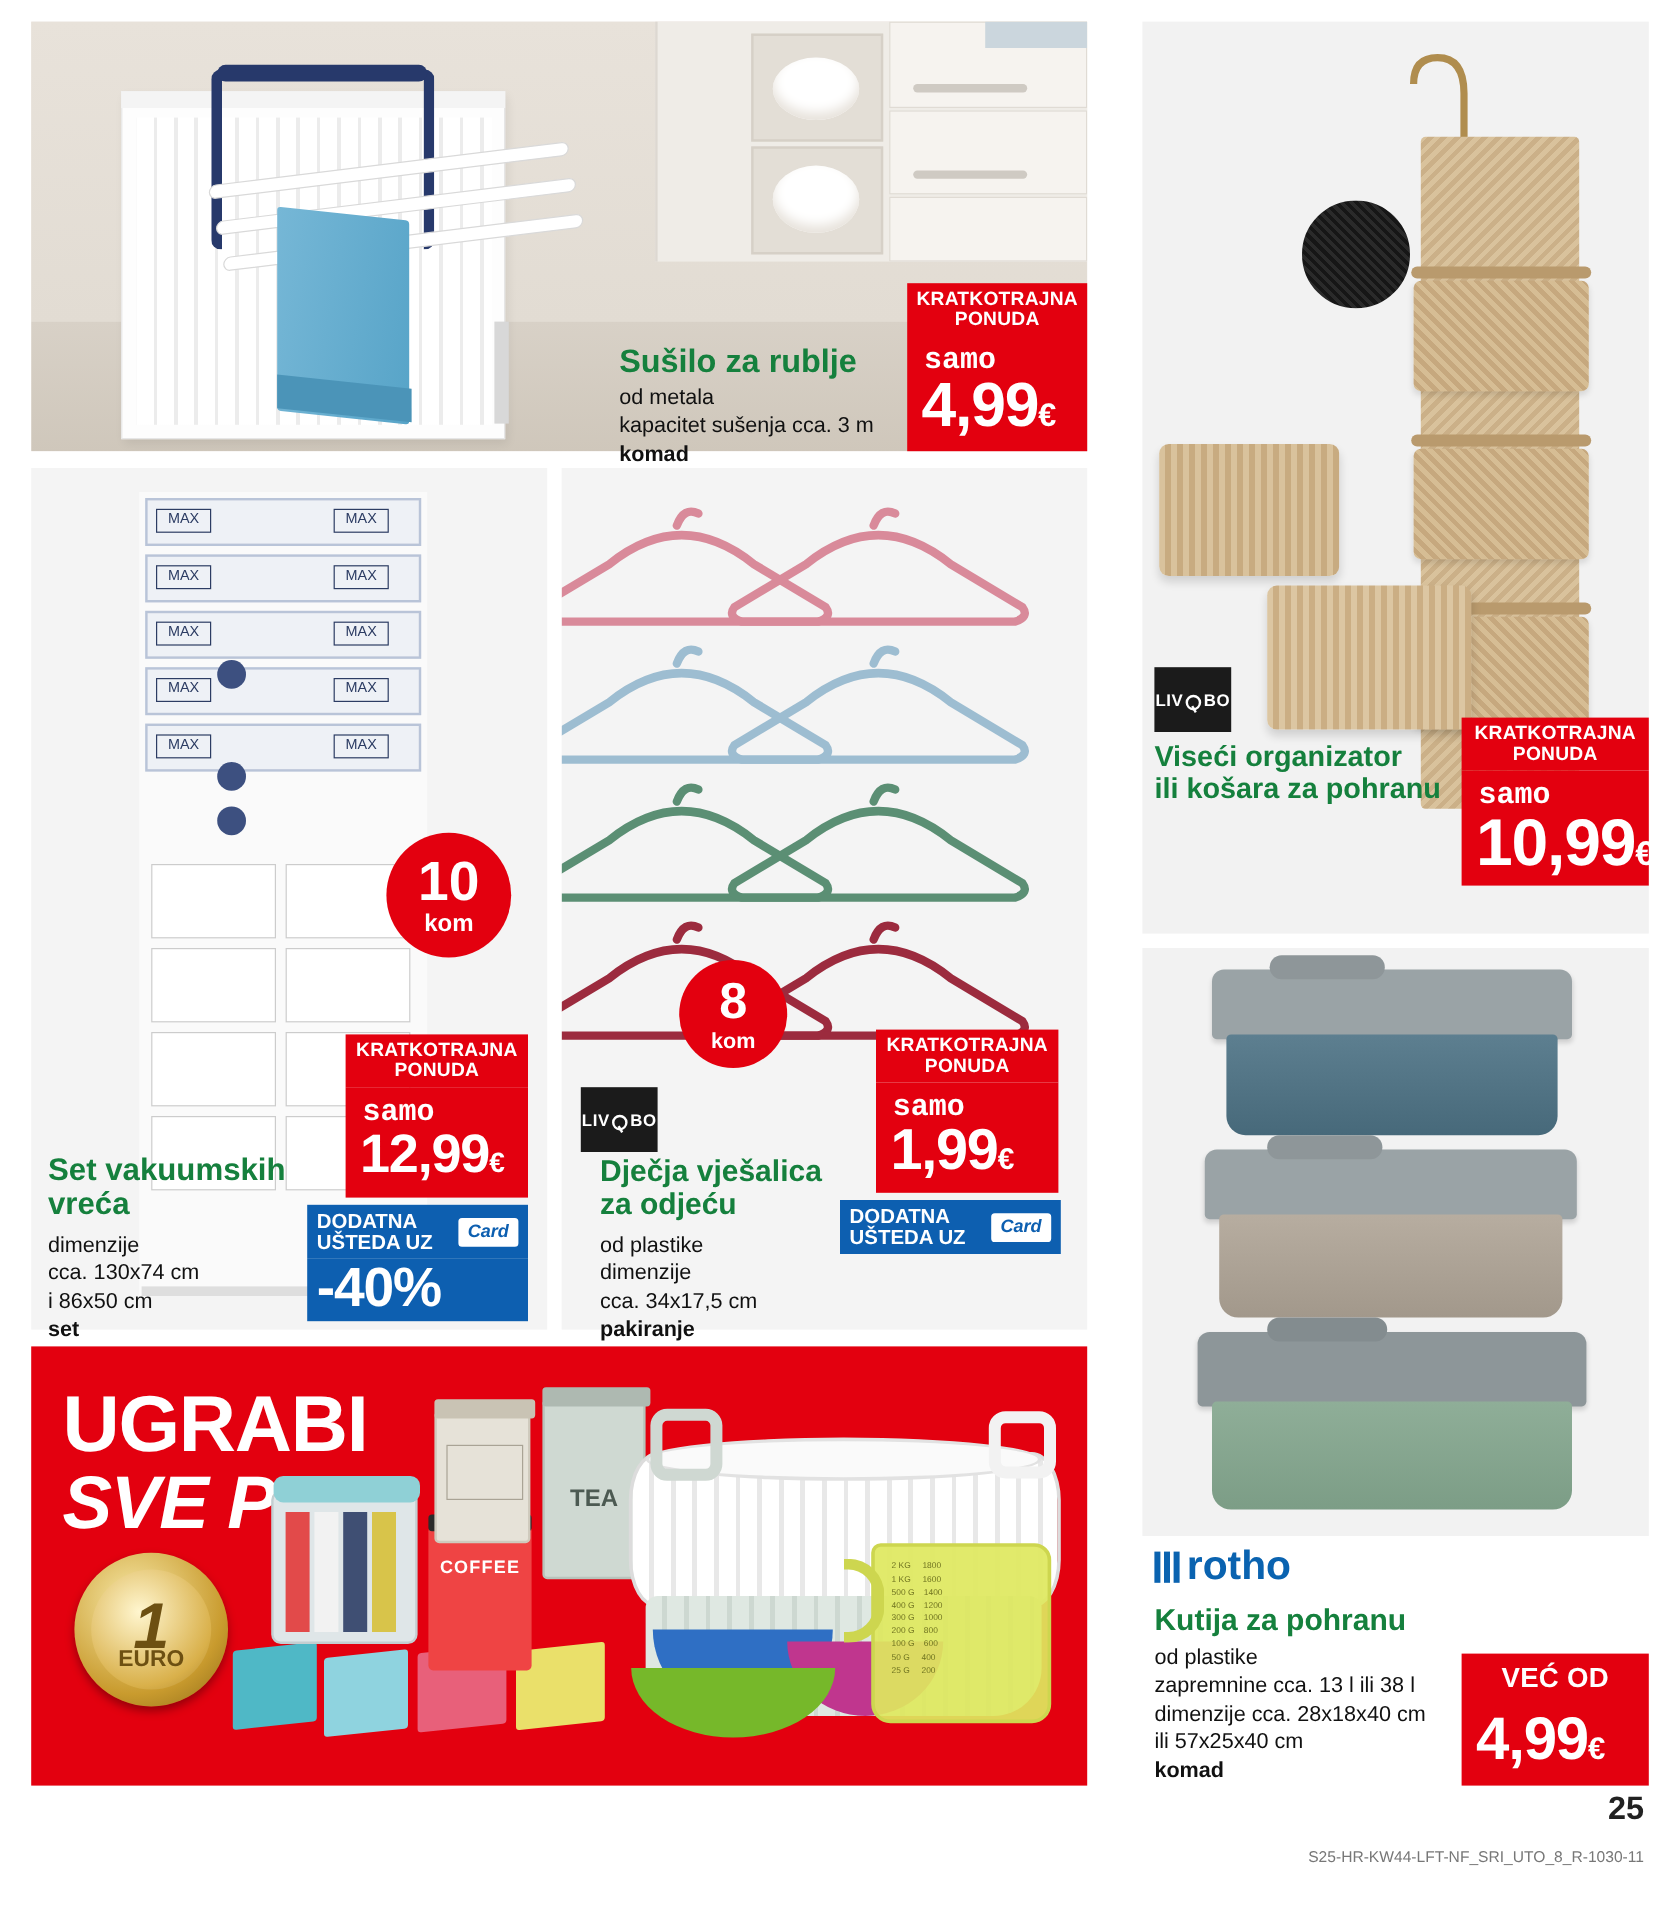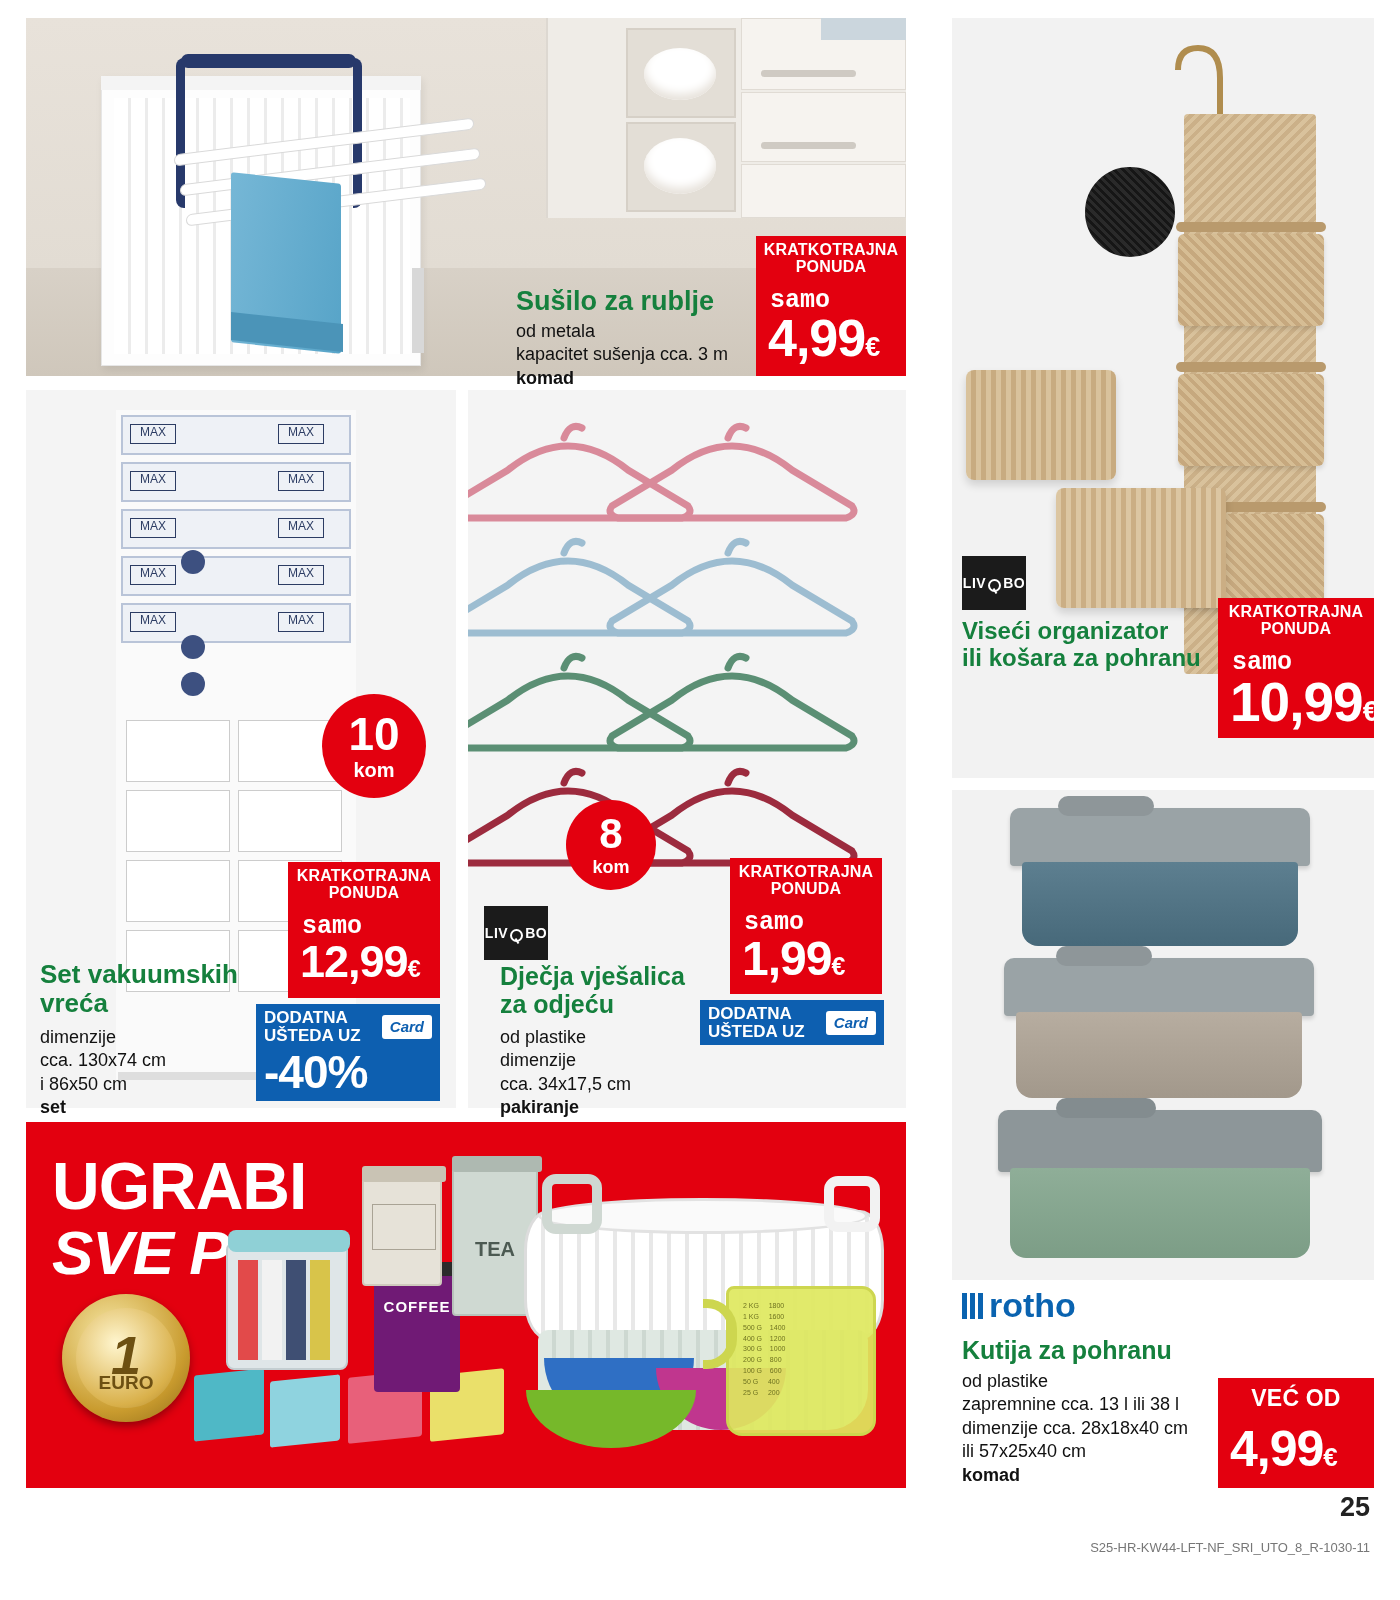--- a/index.html
+++ b/index.html
@@ -415,21 +415,21 @@
     <div class="sponge" style="left:404px; top:250px; width:74px; height:66px; background:#eae06a; transform:skewY(-6deg);"></div>
 
     <div style="position:absolute; left:200px; top:120px; width:122px; height:128px; background:#dfe6e8; border-radius:8px; border:2px solid #c4ced1;">
       <div style="position:absolute; left:0; top:-14px; width:122px; height:22px; background:#8fd0d6; border-radius:8px;"></div>
       <div style="position:absolute; left:10px; top:16px; width:20px; height:100px; background:#e24a4a;"></div>
       <div style="position:absolute; left:34px; top:16px; width:20px; height:100px; background:#f2f2f2;"></div>
       <div style="position:absolute; left:58px; top:16px; width:20px; height:100px; background:#3f4f73;"></div>
       <div style="position:absolute; left:82px; top:16px; width:20px; height:100px; background:#d8c44a;"></div>
     </div>
 
-    <div style="position:absolute; left:348px; top:150px; width:86px; height:120px; background:#701a75; border-radius:4px;">
+    <div style="position:absolute; left:331px; top:150px; width:86px; height:120px; background:#ef4444; border-radius:4px;">
       <div style="position:absolute; left:0; top:-10px; width:86px; height:14px; background:#2b2b2b; border-radius:3px;"></div>
       <div style="position:absolute; left:0; top:26px; width:100%; text-align:center; color:#fff; font-size:15px; font-weight:bold; letter-spacing:1px;">COFFEE</div>
     </div>
     <div style="position:absolute; left:336px; top:54px; width:80px; height:110px; background:#e6e2d8; border:2px solid #cfcabd; border-radius:4px;">
       <div style="position:absolute; left:-2px; top:-12px; width:84px; height:16px; background:#c9c3b4; border-radius:3px;"></div>
       <div style="position:absolute; left:8px; top:26px; width:64px; height:46px; border:1px solid #a9a395;"></div>
     </div>
     <div style="position:absolute; left:426px; top:44px; width:86px; height:150px; background:#cfd9d2; border:2px solid #b8c3bb; border-radius:4px;">
       <div style="position:absolute; left:-2px; top:-12px; width:90px; height:16px; background:#aeb9b1; border-radius:3px;"></div>
       <div style="position:absolute; left:0; top:70px; width:100%; text-align:center; color:#4c5a52; font-size:20px; font-weight:bold;">TEA</div>

